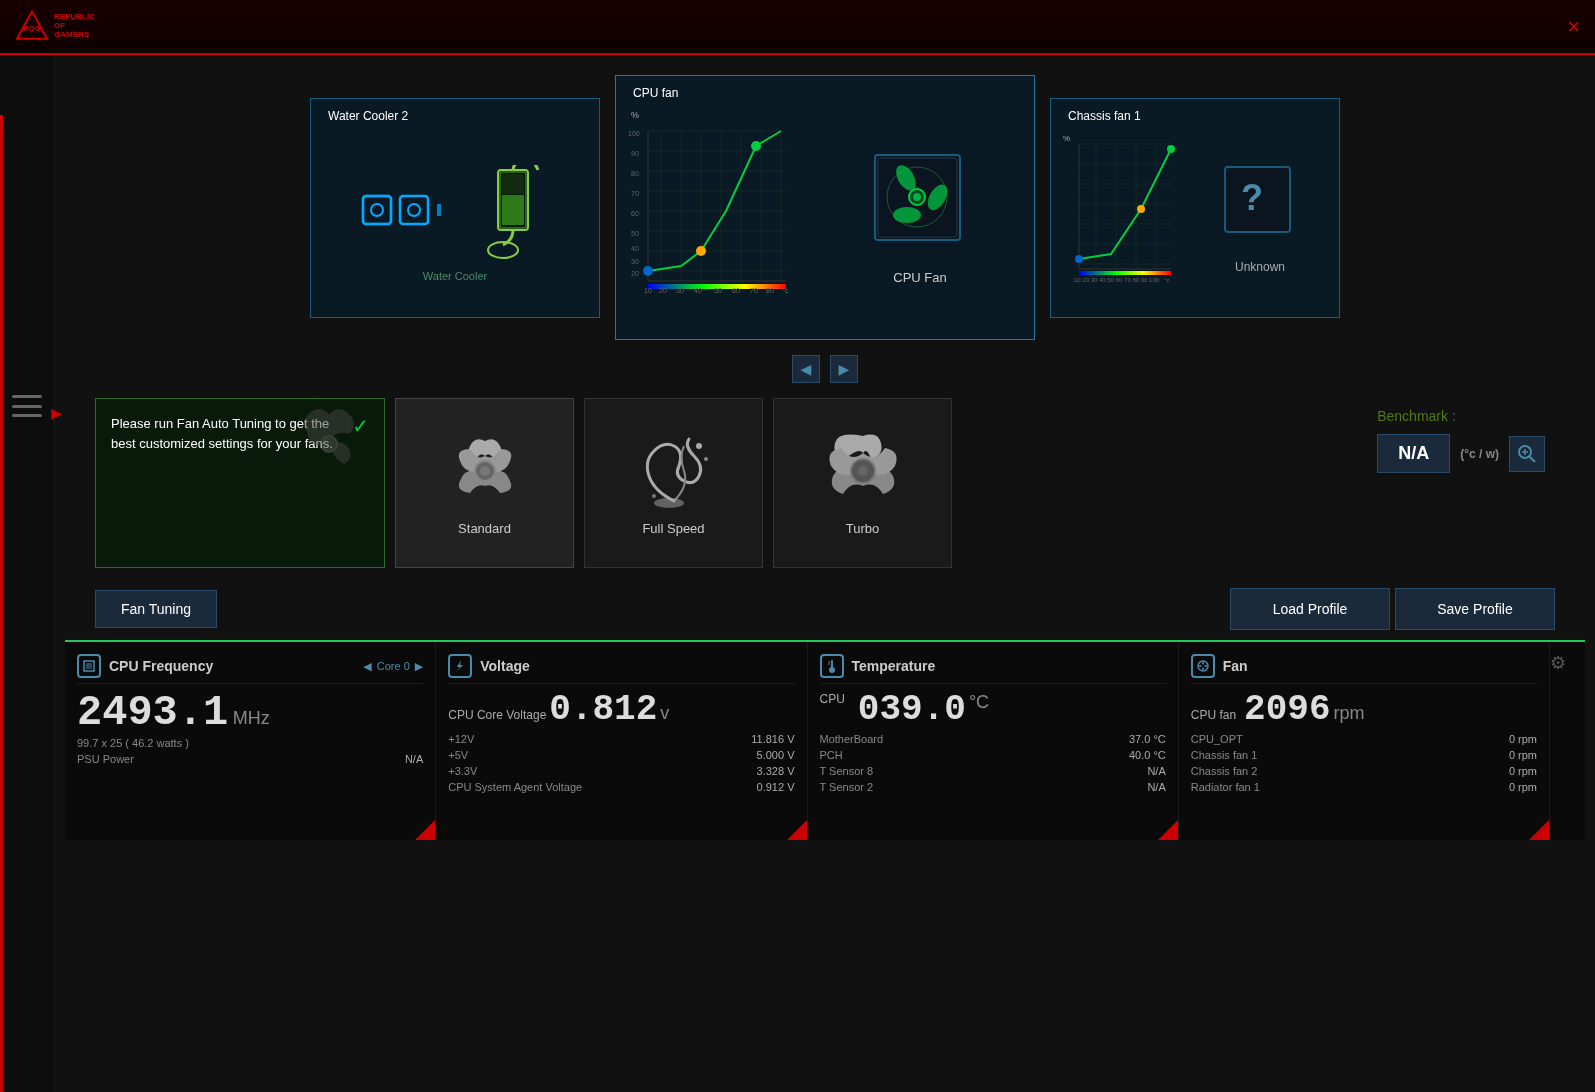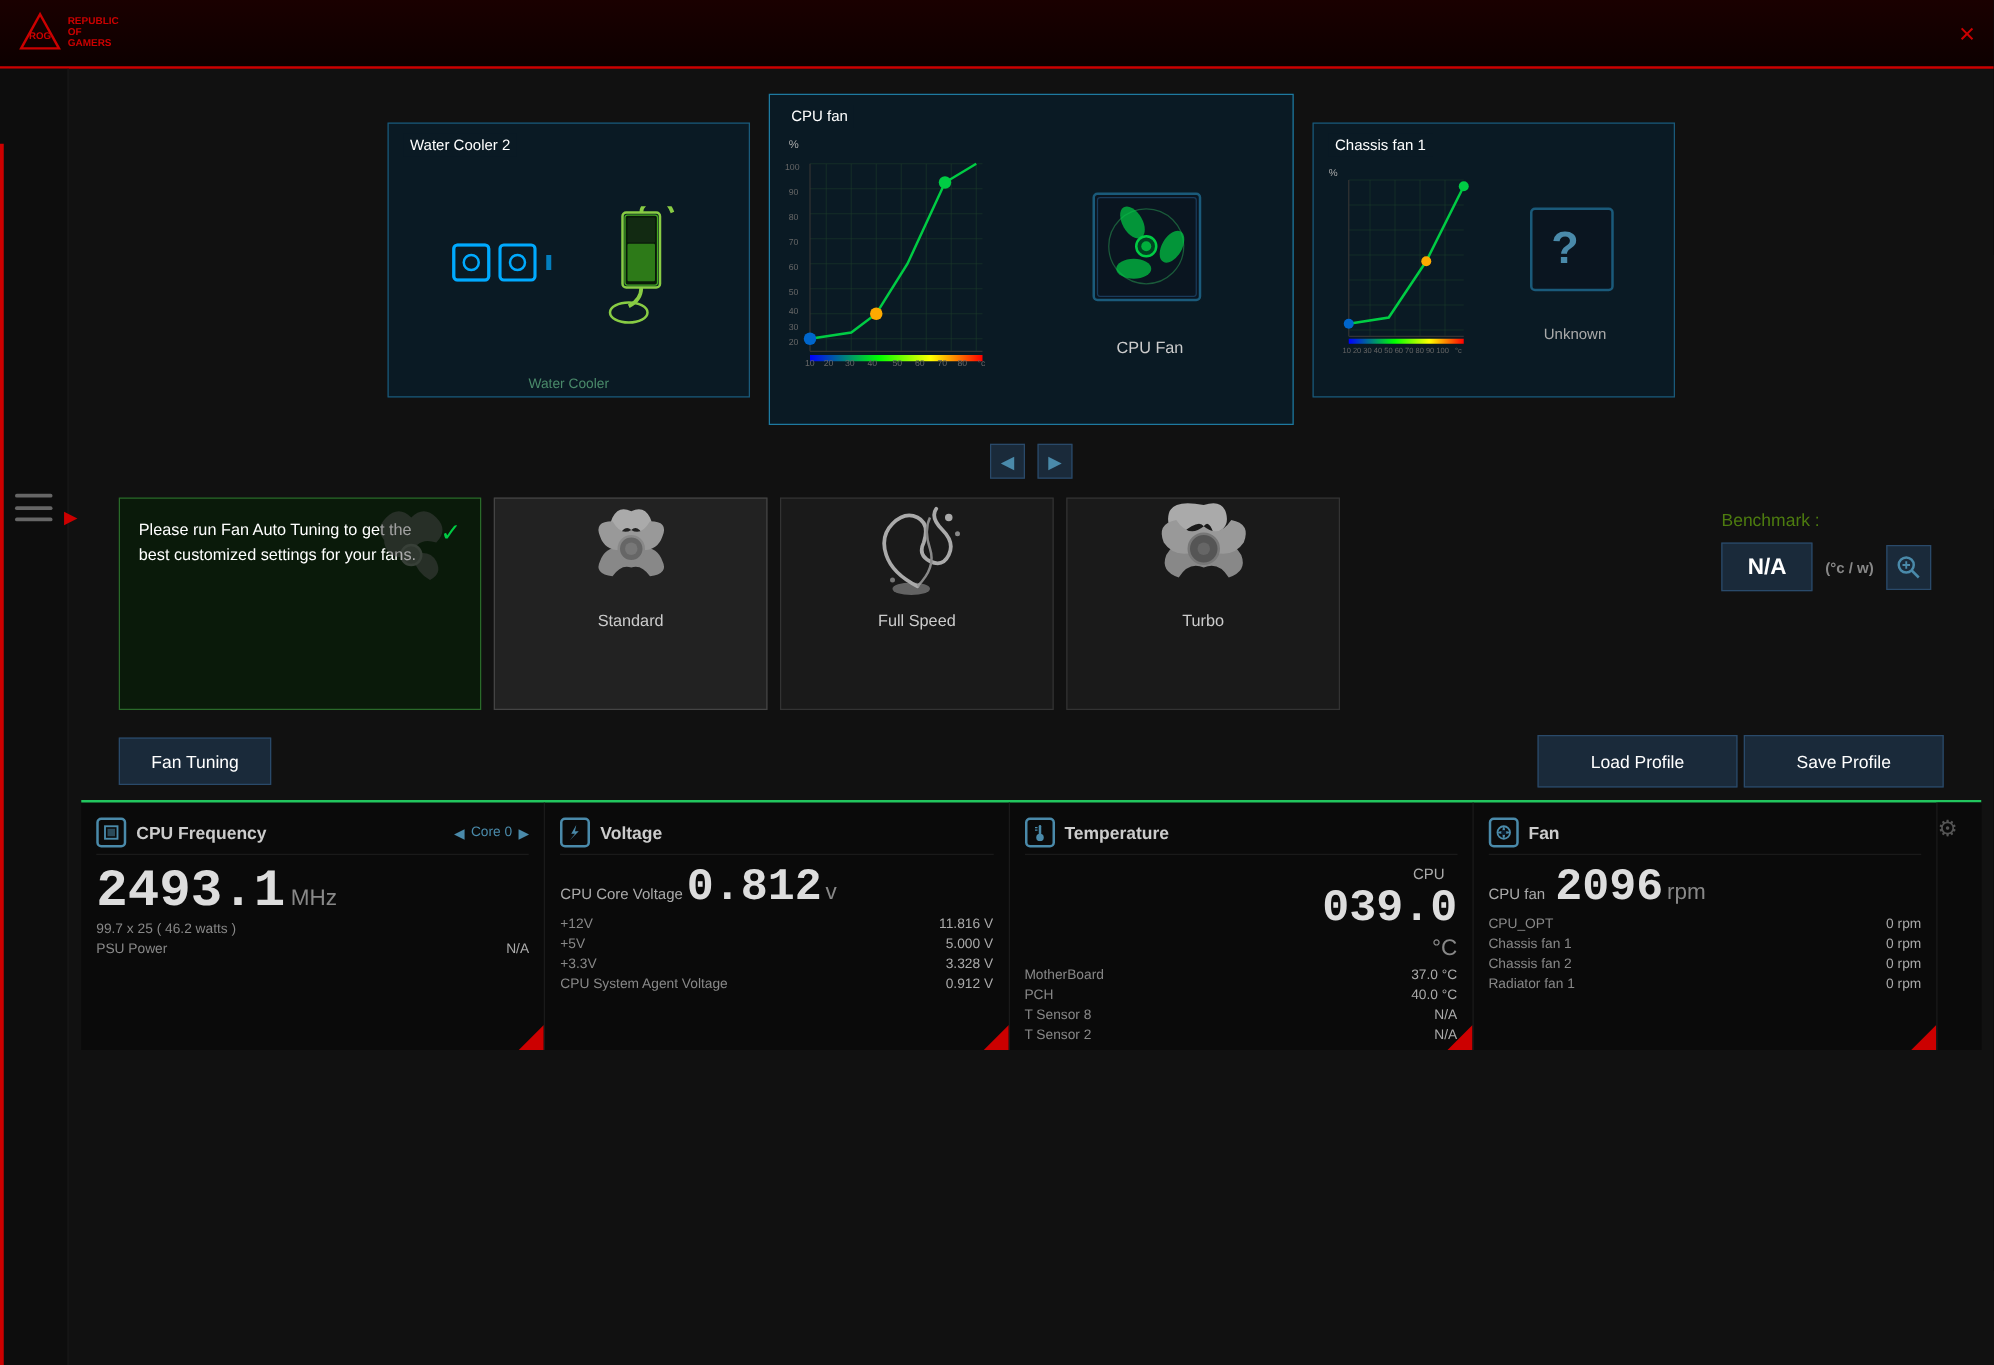--- a/index.html
+++ b/index.html
@@ -172,21 +172,21 @@
     }
     .water-cooler-display {
       color: #00aaff;
       font-size: 36px;
       font-weight: bold;
       letter-spacing: 5px;
       font-family: monospace;
     }
     .water-cooler-label {
       position: absolute;
-      bottom: 4px;
+      bottom: 35px;
       left: 50%;
       transform: translateX(-50%);
       color: #4a8a6a;
       font-size: 11px;
       white-space: nowrap;
     }
 
     
     .cpu-fan-content {
       width: 100%;
@@ -273,27 +273,28 @@
       text-align: center;
     }
 
     .fan-mode-cards {
       display: flex;
       gap: 10px;
       flex: 1;
     }
 
     .fan-mode-card {
-      width: 219px;
+      width: 179px;
       height: 170px;
       background: #1a1a1a;
       border: 1px solid #333;
       display: flex;
       flex-direction: column;
       align-items: center;
+      justify-content: center;
       gap: 10px;
       cursor: pointer;
     }
     .fan-mode-icon {
       width: 80px;
       height: 80px;
       display: flex;
       align-items: center;
       justify-content: center;
     }
@@ -834,21 +835,21 @@
           <div class="icon-circle">
             <svg width="14" height="14">
               <rect x="6" y="1" width="2" height="8" fill="#4a8aaa" rx="1"></rect>
               <circle cx="7" cy="11" r="3" fill="#4a8aaa"></circle>
               <line x1="3" y1="3" x2="5" y2="3" stroke="#4a8aaa" stroke-width="1"></line>
               <line x1="3" y1="5" x2="5" y2="5" stroke="#4a8aaa" stroke-width="1"></line>
             </svg>
           </div>
           <span class="status-panel-title">Temperature</span>
         </div>
-        <div style="display:flex;align-items:flex-end;gap:3px;margin-bottom:5px;flex-direction:column;">
+        <div style="display:flex;align-items:flex-start;gap:3px;margin-bottom:5px;">
           <span style="font-size:12px;color:#aaa;margin-right:10px;">CPU</span>
           <span class="big-value" style="font-size:36px;">039.0</span>
           <span class="big-unit">°C</span>
         </div>
         <div>
           <div class="status-row">
             <span>MotherBoard</span>
             <span class="status-row-value">37.0 °C</span>
           </div>
           <div class="status-row">

